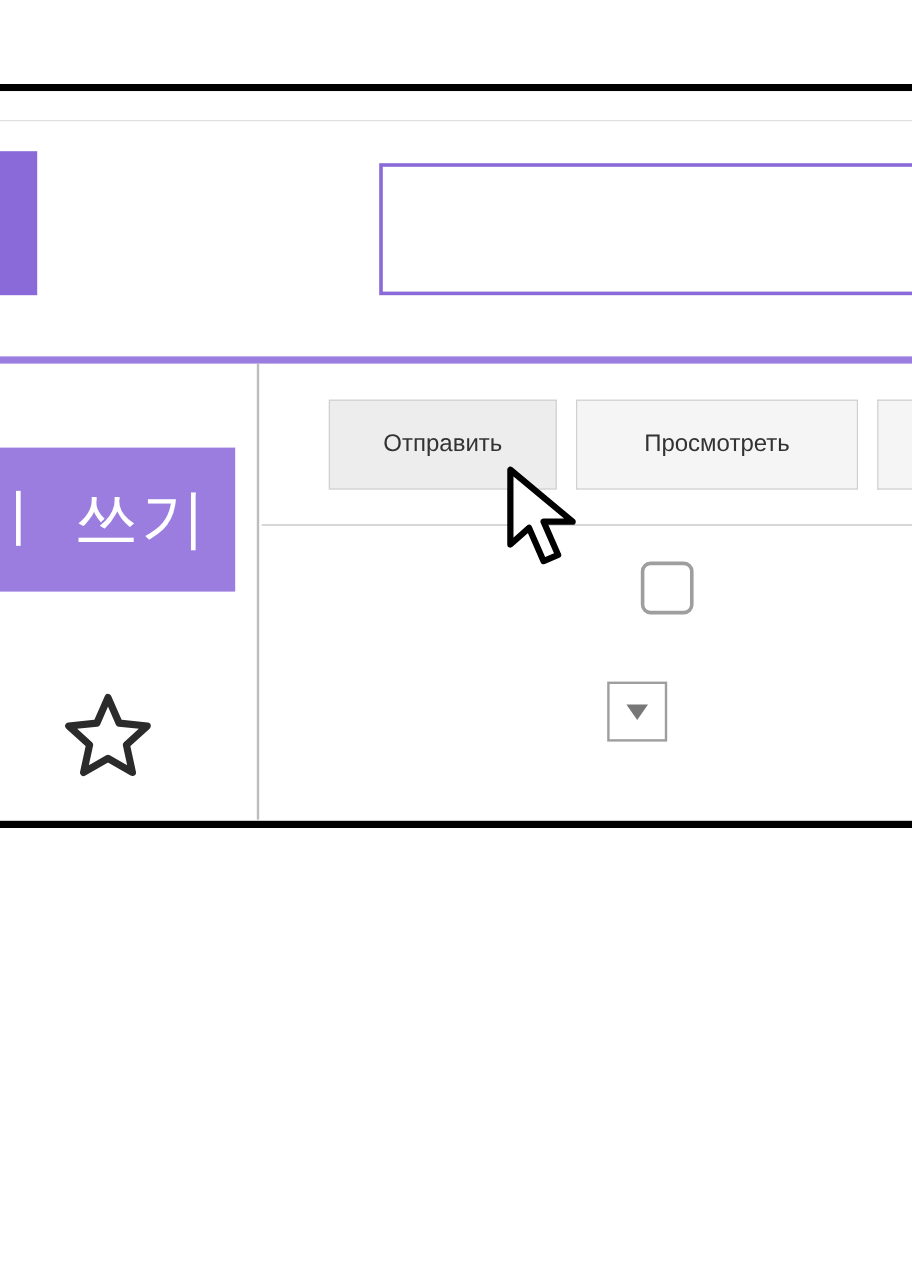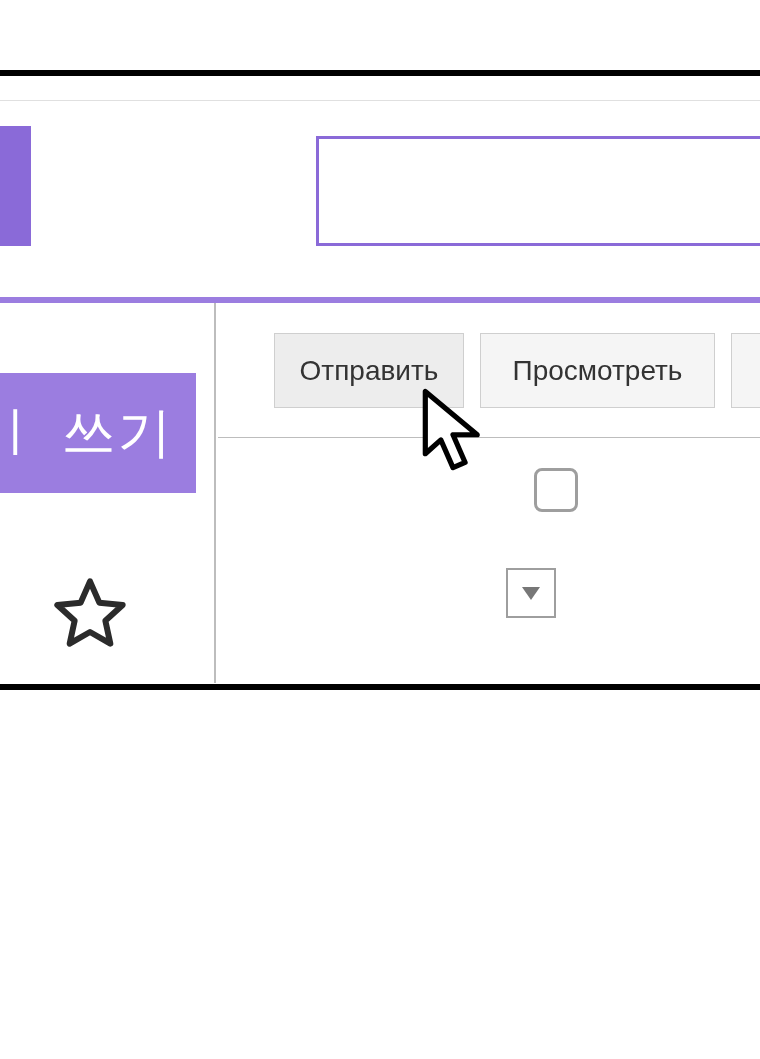--- a/index.html
+++ b/index.html
@@ -79,21 +79,21 @@
       position: relative;
       height: 135px;
       border-bottom: 1px solid #bdbdbd;
     }
     .btn {
       position: absolute;
       top: 30px;
       height: 75px;
       background: #f5f5f5;
       border: 1px solid #cfcfcf;
-      font-size: 28px;
+      font-size: 20px;
       color: #333;
       display: flex;
       align-items: center;
       justify-content: center;
     }
     .btn.send { left: 56px; width: 190px; background: #ededed; }
     .btn.preview { left: 262px; width: 235px; }
     .btn.cut { left: 513px; width: 45px; border-right: none; }
 
     .cursor {

